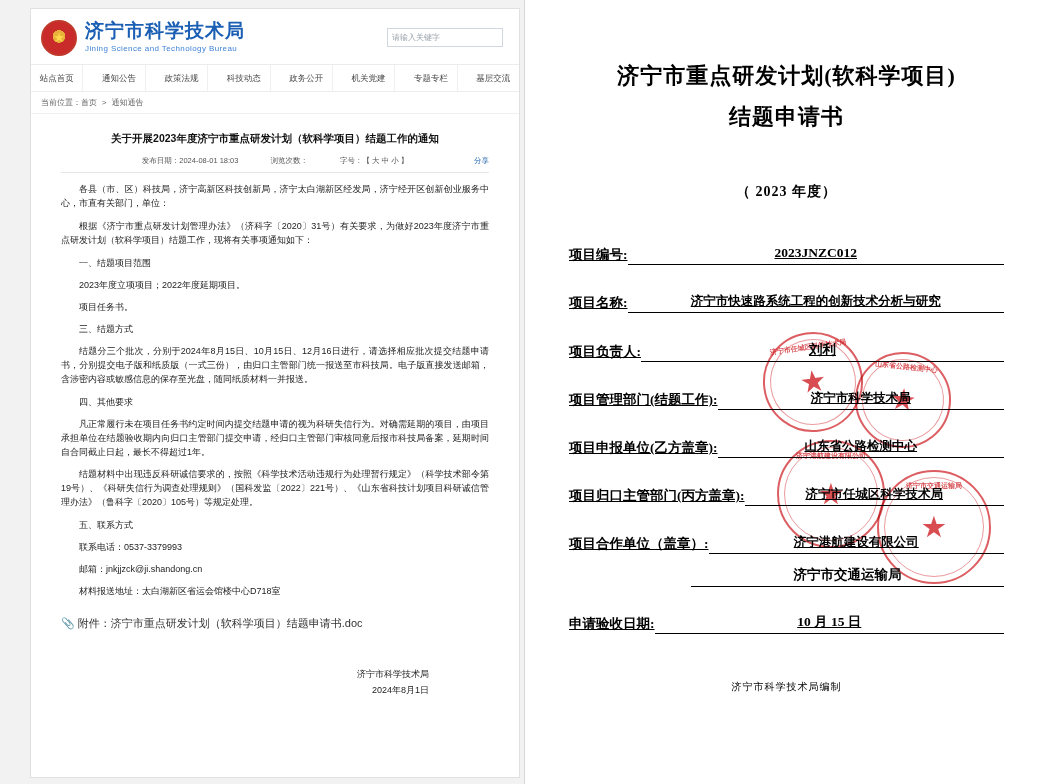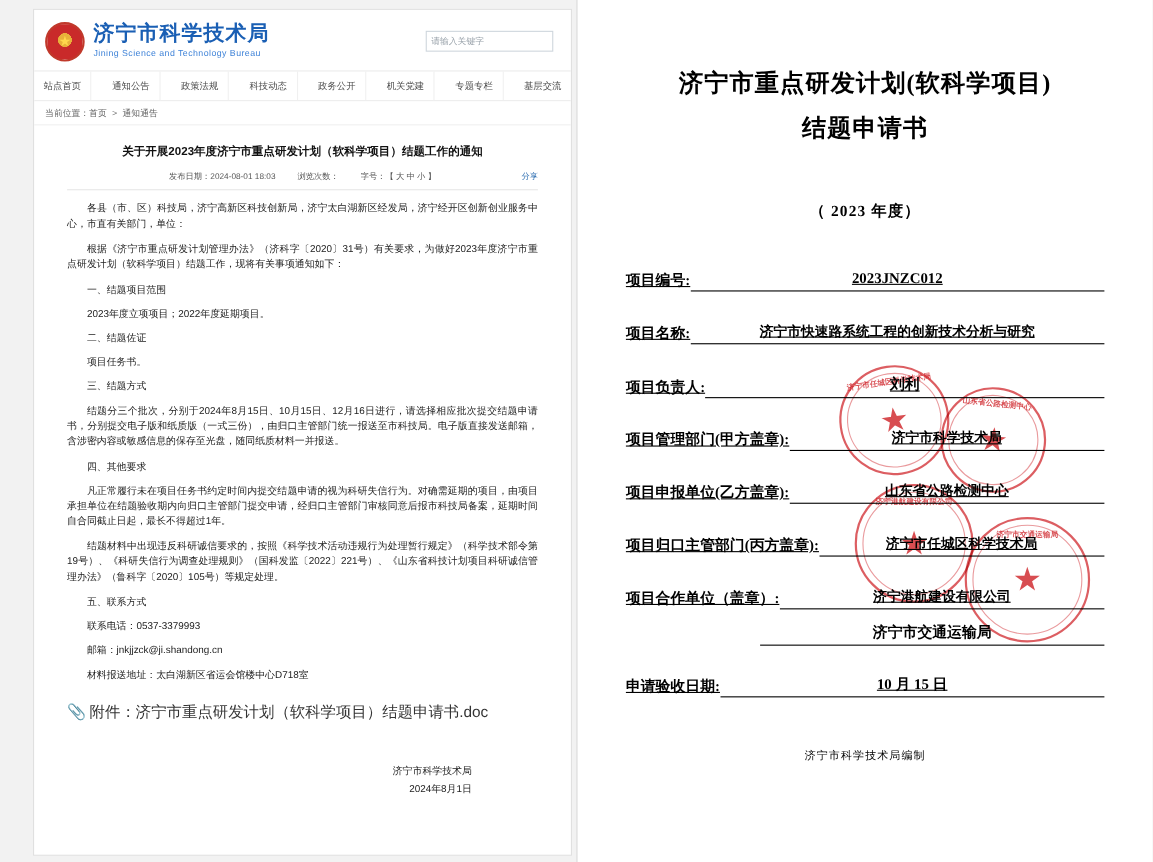--- a/index.html
+++ b/index.html
@@ -76,29 +76,29 @@
   }
   .doc-body{
     padding:12px 30px 0 30px;
     font-size:9px;color:#222;line-height:1.55;
   }
   .doc-title{
     text-align:center;font-weight:bold;font-size:10.5px;color:#111;
     line-height:1.6;margin:4px 0 8px 0;
   }
   .meta-row{
-    display:flex;justify-content:center;align-items:center;gap:20px;
+    display:flex;justify-content:center;align-items:center;gap:32px;
     font-size:7.5px;color:#555;border-bottom:1px solid #e6e6e6;
     padding-bottom:6px;margin-bottom:10px;position:relative;
   }
   .meta-row .share{position:absolute;right:0;color:#2b6cb0;}
   .para{margin:0 0 9px 0;text-indent:2em;text-align:justify;}
   .sec{margin:0 0 8px 0;text-indent:2em;}
   .attach{
-    margin-top:16px;font-size:14px;color:#333;
+    margin-top:16px;font-size:11px;color:#333;
   }
   .attach .clip{color:#2f6fb5;margin-right:3px;}
   .sign{
     margin-top:34px;text-align:right;padding-right:60px;
     font-size:9px;color:#222;line-height:1.8;
   }
   
   .right-pane{
     position:relative;
     width:524px;height:784px;
@@ -215,21 +215,20 @@
           <span>发布日期：2024-08-01 18:03</span>
           <span>浏览次数：</span>
           <span>字号：【 大 中 小 】</span>
           <span class="share">分享</span>
         </div>
 
         <p class="para">各县（市、区）科技局，济宁高新区科技创新局，济宁太白湖新区经发局，济宁经开区创新创业服务中心，市直有关部门，单位：</p>
         <p class="para">根据《济宁市重点研发计划管理办法》（济科字〔2020〕31号）有关要求，为做好2023年度济宁市重点研发计划（软科学项目）结题工作，现将有关事项通知如下：</p>
         <p class="sec">一、结题项目范围</p>
         <p class="sec">2023年度立项项目；2022年度延期项目。</p>
-        <p class="sec">二、结题佐证</p>
         <p class="sec">项目任务书。</p>
         <p class="sec">三、结题方式</p>
         <p class="para">结题分三个批次，分别于2024年8月15日、10月15日、12月16日进行，请选择相应批次提交结题申请书，分别提交电子版和纸质版（一式三份），由归口主管部门统一报送至市科技局。电子版直接发送邮箱，含涉密内容或敏感信息的保存至光盘，随同纸质材料一并报送。</p>
         <p class="sec">四、其他要求</p>
         <p class="para">凡正常履行未在项目任务书约定时间内提交结题申请的视为科研失信行为。对确需延期的项目，由项目承担单位在结题验收期内向归口主管部门提交申请，经归口主管部门审核同意后报市科技局备案，延期时间自合同截止日起，最长不得超过1年。</p>
         <p class="para">结题材料中出现违反科研诚信要求的，按照《科学技术活动违规行为处理暂行规定》（科学技术部令第19号）、《科研失信行为调查处理规则》（国科发监〔2022〕221号）、《山东省科技计划项目科研诚信管理办法》（鲁科字〔2020〕105号）等规定处理。</p>
         <p class="sec">五、联系方式</p>
         <p class="sec">联系电话：0537-3379993</p>
         <p class="sec">邮箱：jnkjjzck@ji.shandong.cn</p>
         <p class="sec">材料报送地址：太白湖新区省运会馆楼中心D718室</p>
@@ -266,21 +265,21 @@
           <span class="field-label">项目名称:</span>
           <span class="field-value">济宁市快速路系统工程的创新技术分析与研究</span>
         </div>
 
         <div class="field-row">
           <span class="field-label">项目负责人:</span>
           <span class="field-value">刘利</span>
         </div>
 
         <div class="field-row small">
-          <span class="field-label">项目管理部门(甲方盖章):</span>
+          <span class="field-label">项目管理部门(结题工作):</span>
           <span class="field-value">济宁市科学技术局</span>
         </div>
 
         <div class="field-row small">
           <span class="field-label">项目申报单位(乙方盖章):</span>
           <span class="field-value">山东省公路检测中心</span>
         </div>
 
         <div class="field-row small">
           <span class="field-label">项目归口主管部门(丙方盖章):</span>

